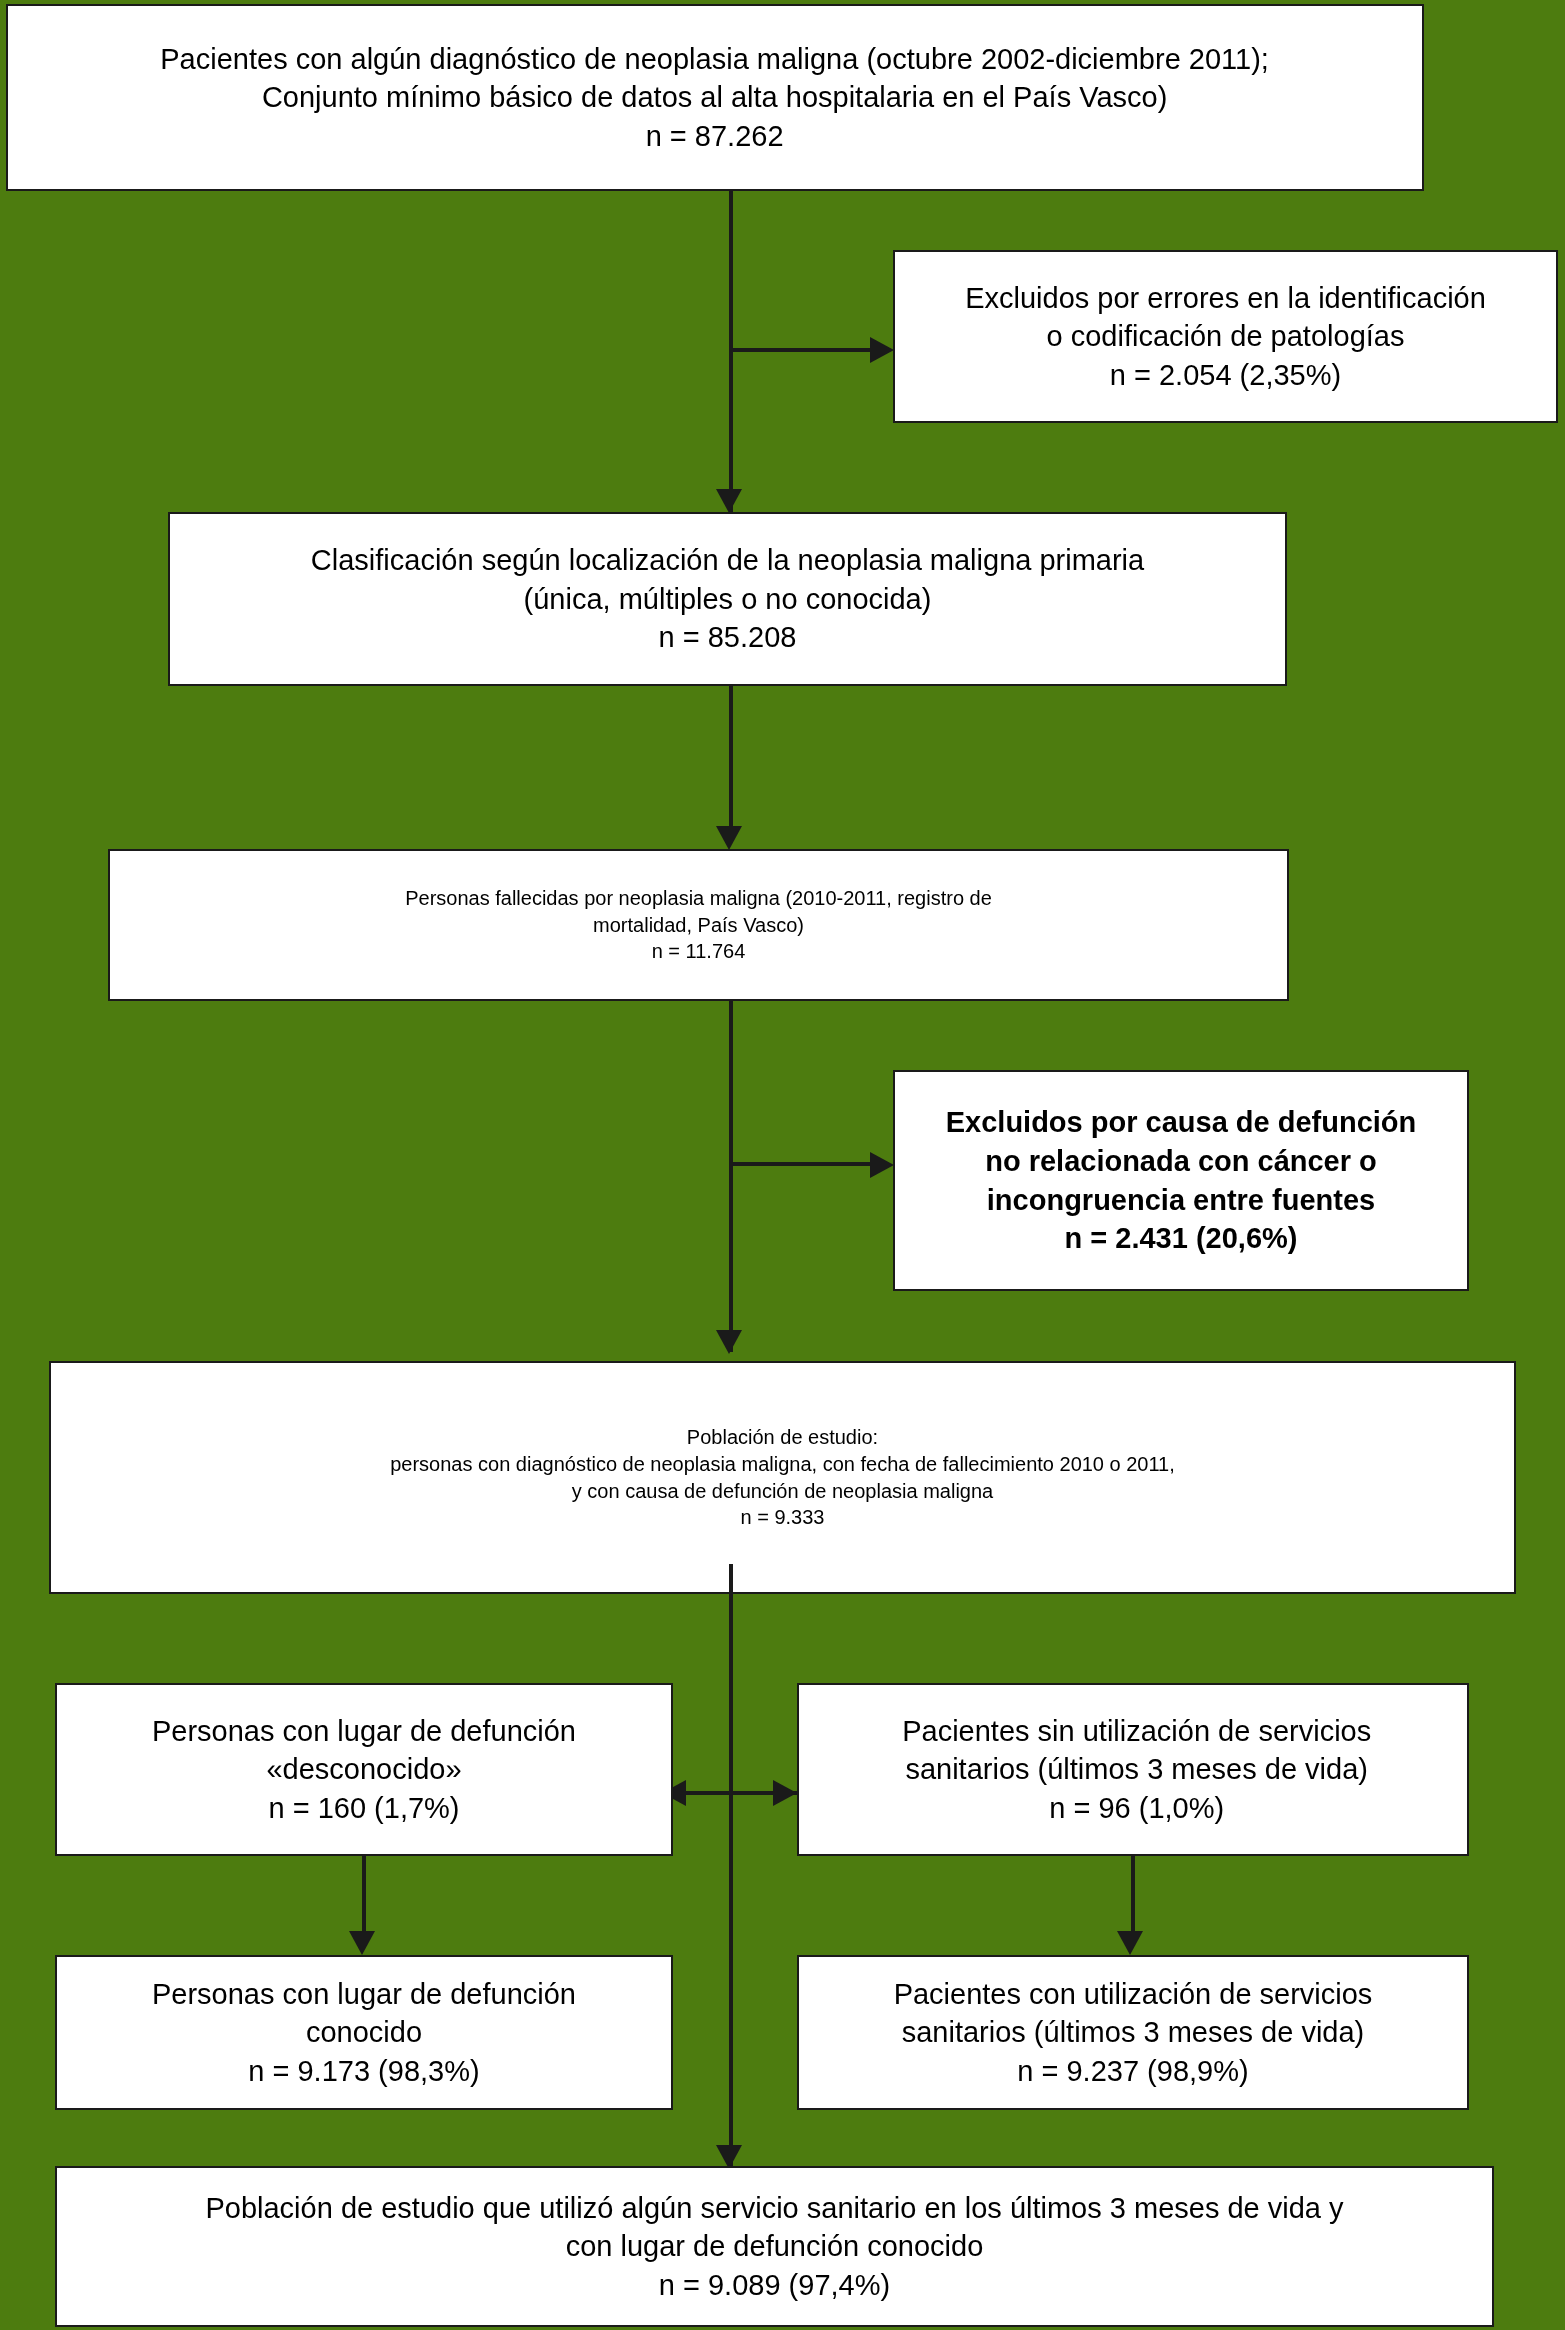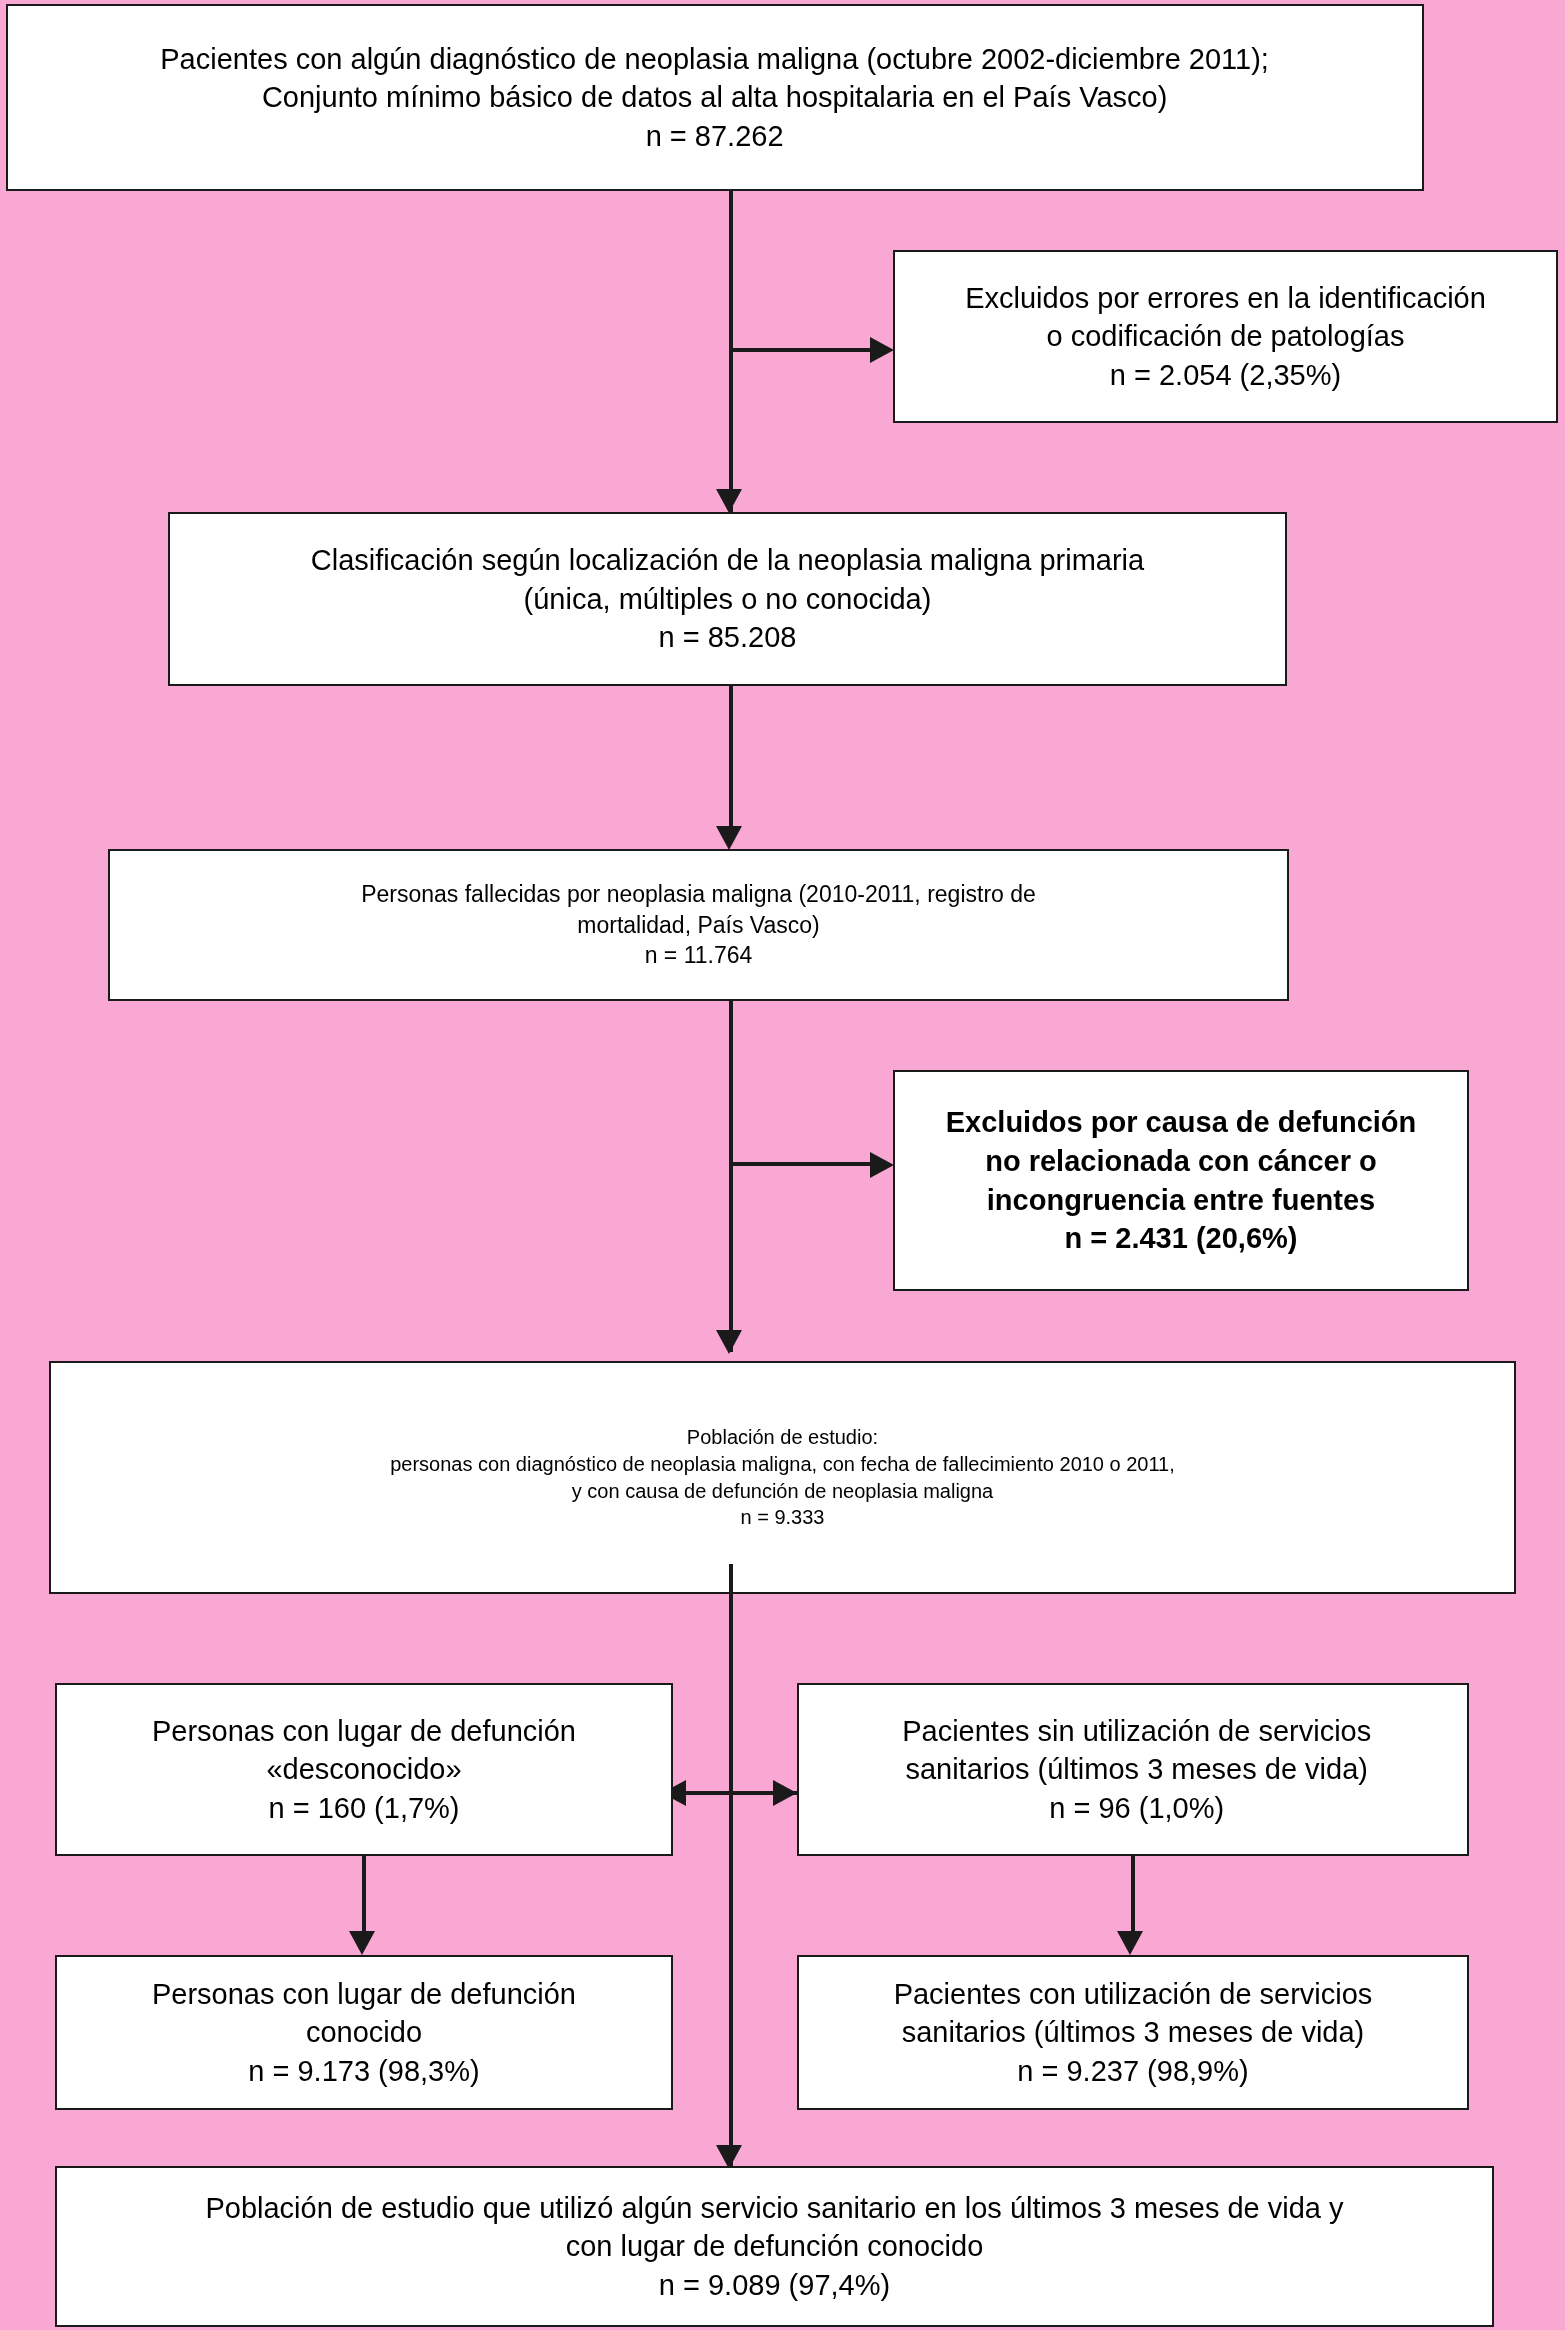--- a/index.html
+++ b/index.html
@@ -1,17 +1,17 @@
 <!DOCTYPE html>
 <html style="font-size:11.2px"><head>
 <meta charset="utf-8">
 <style>
   html,body{margin:0;padding:0;background:#ffffff;}
   body{font-family:"Liberation Sans","DejaVu Sans",sans-serif;color:#000;}
-  #canvas{position:relative;width:1565px;height:2330px;background:#f9a8d4;overflow:hidden;}
+  #canvas{position:relative;width:1565px;height:2330px;background:#4d7c0f;overflow:hidden;}
 
   .box{
     position:absolute;
     box-sizing:border-box;
     border:2.8px solid #1a1a1a;
     background:#ffffff;
     display:flex;
     align-items:center;
     justify-content:center;
     text-align:center;
@@ -73,21 +73,21 @@
 
   <div class="box" style="left:168px; top:512px; width:1119px; height:174px; font-size:29px;">
     <span class="txt">Clasificación según localización de la neoplasia maligna primaria
 (única, múltiples o no conocida)
 n = 85.208</span>
   </div>
 
   <div class="vline" style="left:729px; top:686px; height:140px;"></div>
   <div class="arrow-down" style="left:716px; top:826px;"></div>
 
-  <div class="box" style="left:108px; top:849px; width:1181px; height:152px; font-size:23px;">
+  <div class="box" style="left:108px; top:849px; width:1181px; height:152px; font-size:20px;">
     <span class="txt">Personas fallecidas por neoplasia maligna (2010-2011, registro de
 mortalidad, País Vasco)
 n = 11.764</span>
   </div>
 
   <div class="vline" style="left:729px; top:1001px; height:351px;"></div>
   <div class="arrow-down" style="left:716px; top:1330px;"></div>
 
   <div class="hline" style="left:729px; top:1162px; width:158px;"></div>
   <div class="arrow-right" style="left:870px; top:1152px;"></div>

